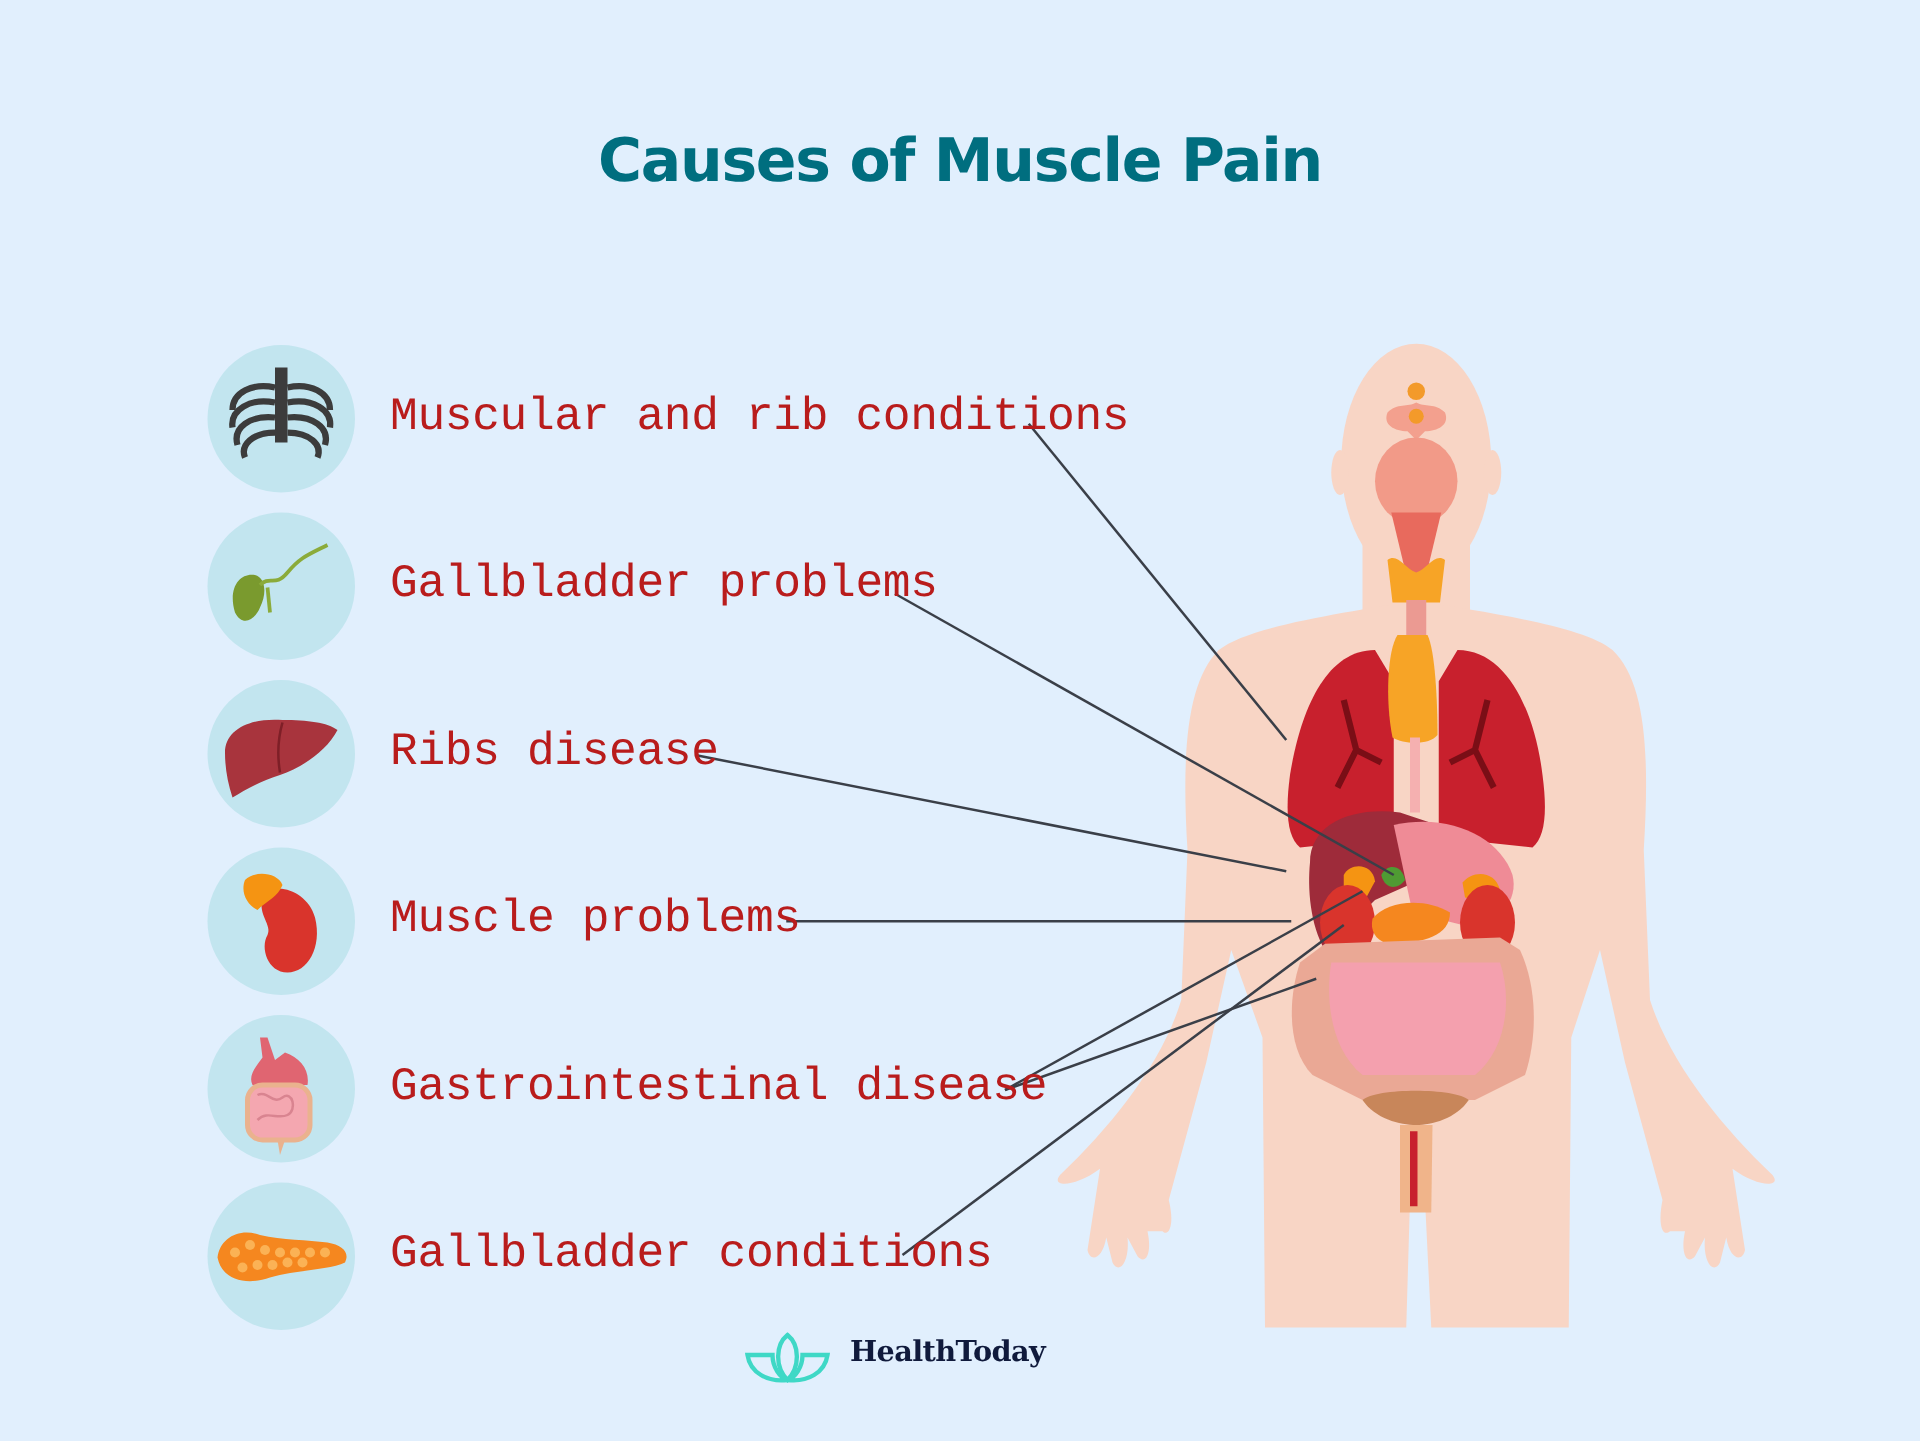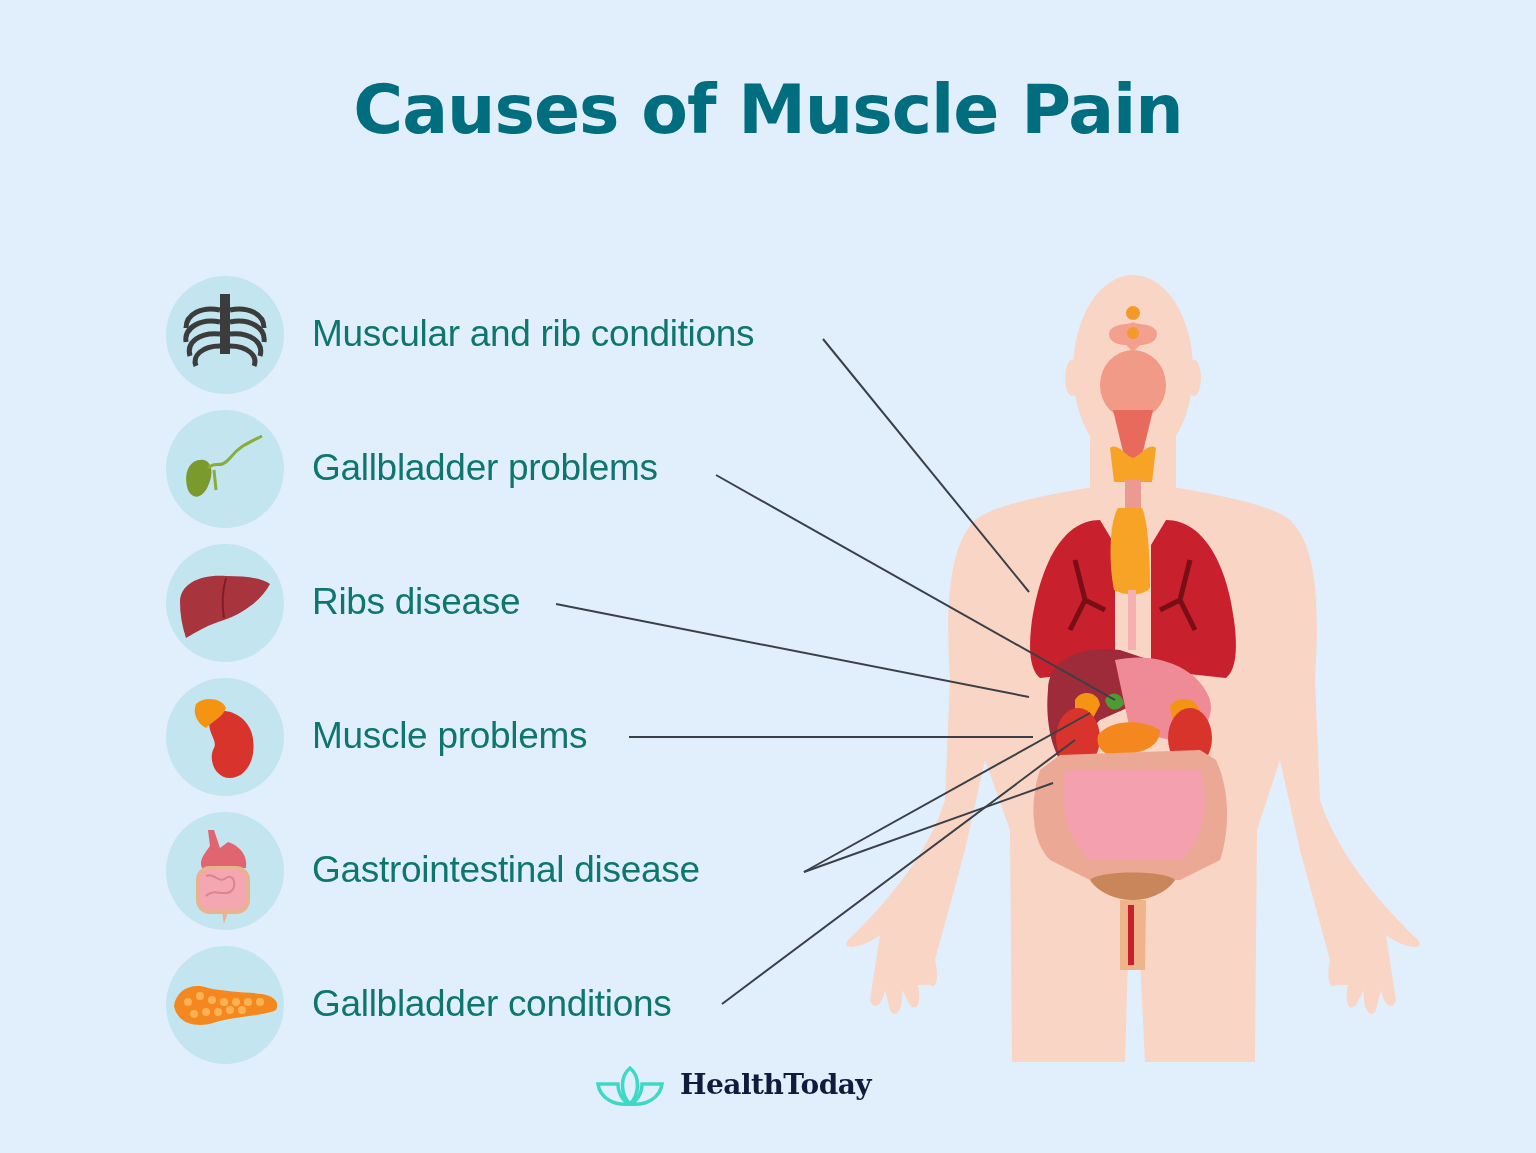--- a/index.html
+++ b/index.html
@@ -3,42 +3,42 @@
 <meta charset="utf-8">
 <style>
   html, body { margin: 0; padding: 0; }
   body {
     width: 1536px; height: 1153px; overflow: hidden;
     background: #e1effd;
     position: relative;
     font-family: "Liberation Sans", "DejaVu Sans", sans-serif;
   }
   .title {
-    position: absolute; left: 0; top: 68px; width: 1536px;
+    position: absolute; left: 0; top: 87px; width: 1536px;
     text-align: center; color: #006e7f;
     font-family: "DejaVu Sans", sans-serif; font-weight: bold;
-    font-size: 68px; line-height: 84px; letter-spacing: -1px;
+    font-size: 48px; line-height: 84px; letter-spacing: -1px;
   }
   .title div { white-space: nowrap; }
   .item { position: absolute; left: 166px; height: 118px; }
   .icon-circle {
     position: absolute; left: 0; top: 0; width: 118px; height: 118px;
     border-radius: 50%; background: #c2e5ef;
   }
   .icon-circle svg { position: absolute; left: 0; top: 0; }
   .label {
     position: absolute; left: 146px; top: 36px; white-space: nowrap;
-    color: #0f766e; font-size: 37px; line-height: 44px;
-    font-family: Liberation Sans, sans-serif; letter-spacing: -0.3px;
+    color: #b91c1c; font-size: 37px; line-height: 44px;
+    font-family: Liberation Mono, monospace; letter-spacing: -0.3px;
   }
   svg.overlay { position: absolute; left: 0; top: 0; }
   .brand { position: absolute; left: 594px; top: 1064px; height: 50px; }
   .brand-name {
     position: absolute; left: 86px; top: 4px; white-space: nowrap;
-    font-family: "DejaVu Serif", serif; font-weight: bold; font-size: 28px;
+    font-family: "DejaVu Serif", serif; font-weight: bold; font-size: 23px;
     color: #101a3c; letter-spacing: -0.5px;
   }
 </style>
 </head>
 <body>
 
 <div class="title">
   <div>Causes of Muscle Pain</div>
 </div>
 

